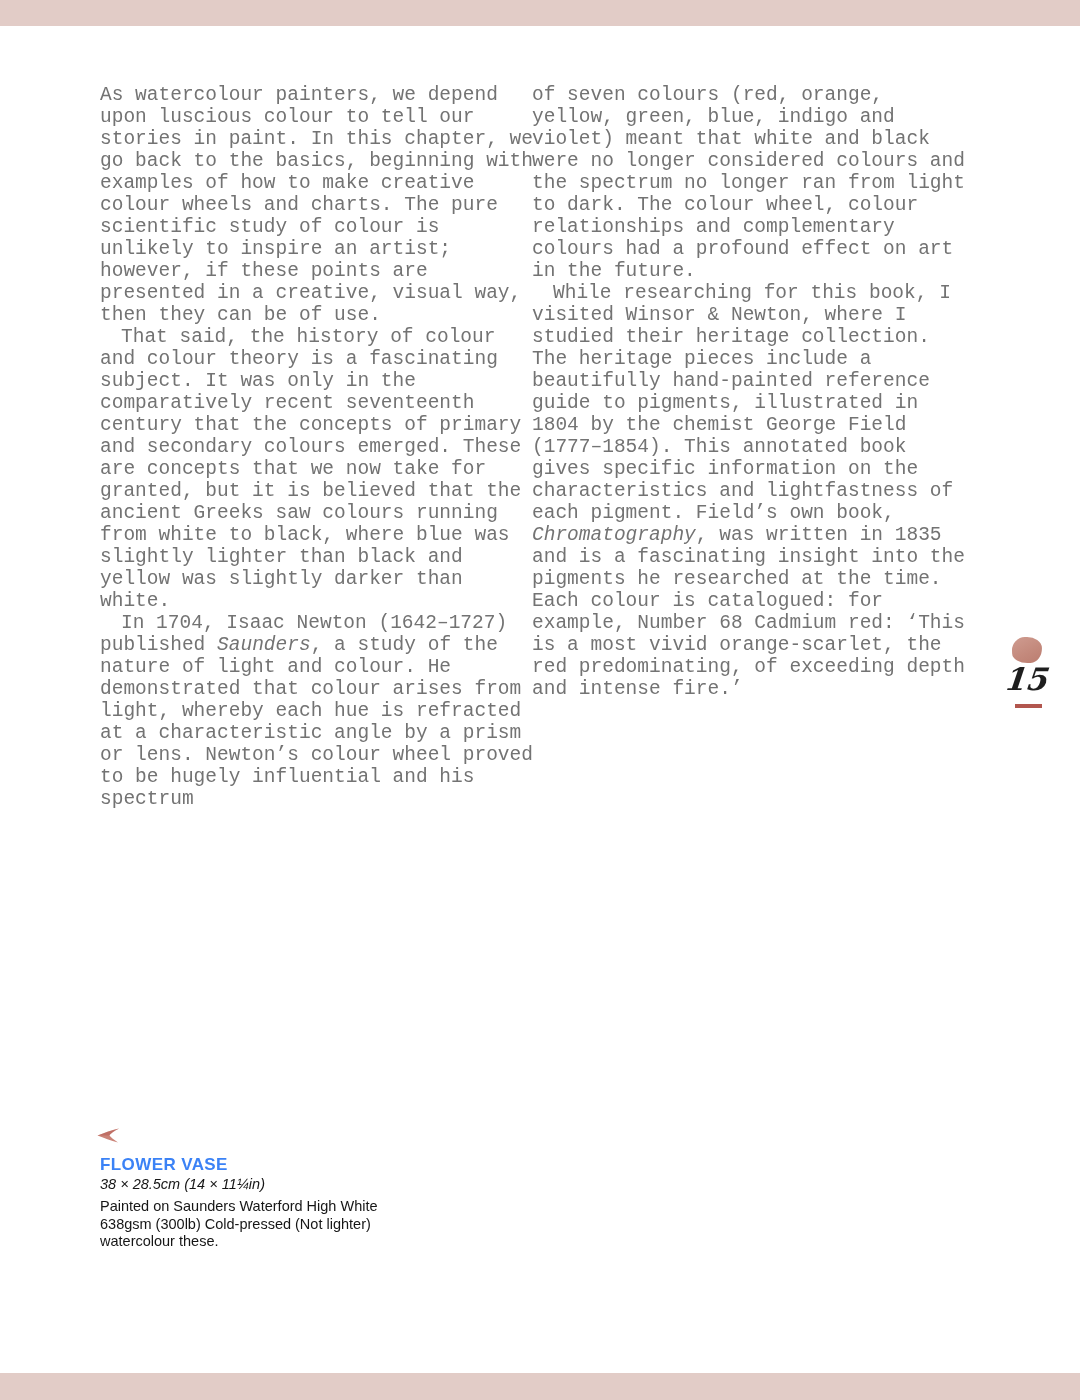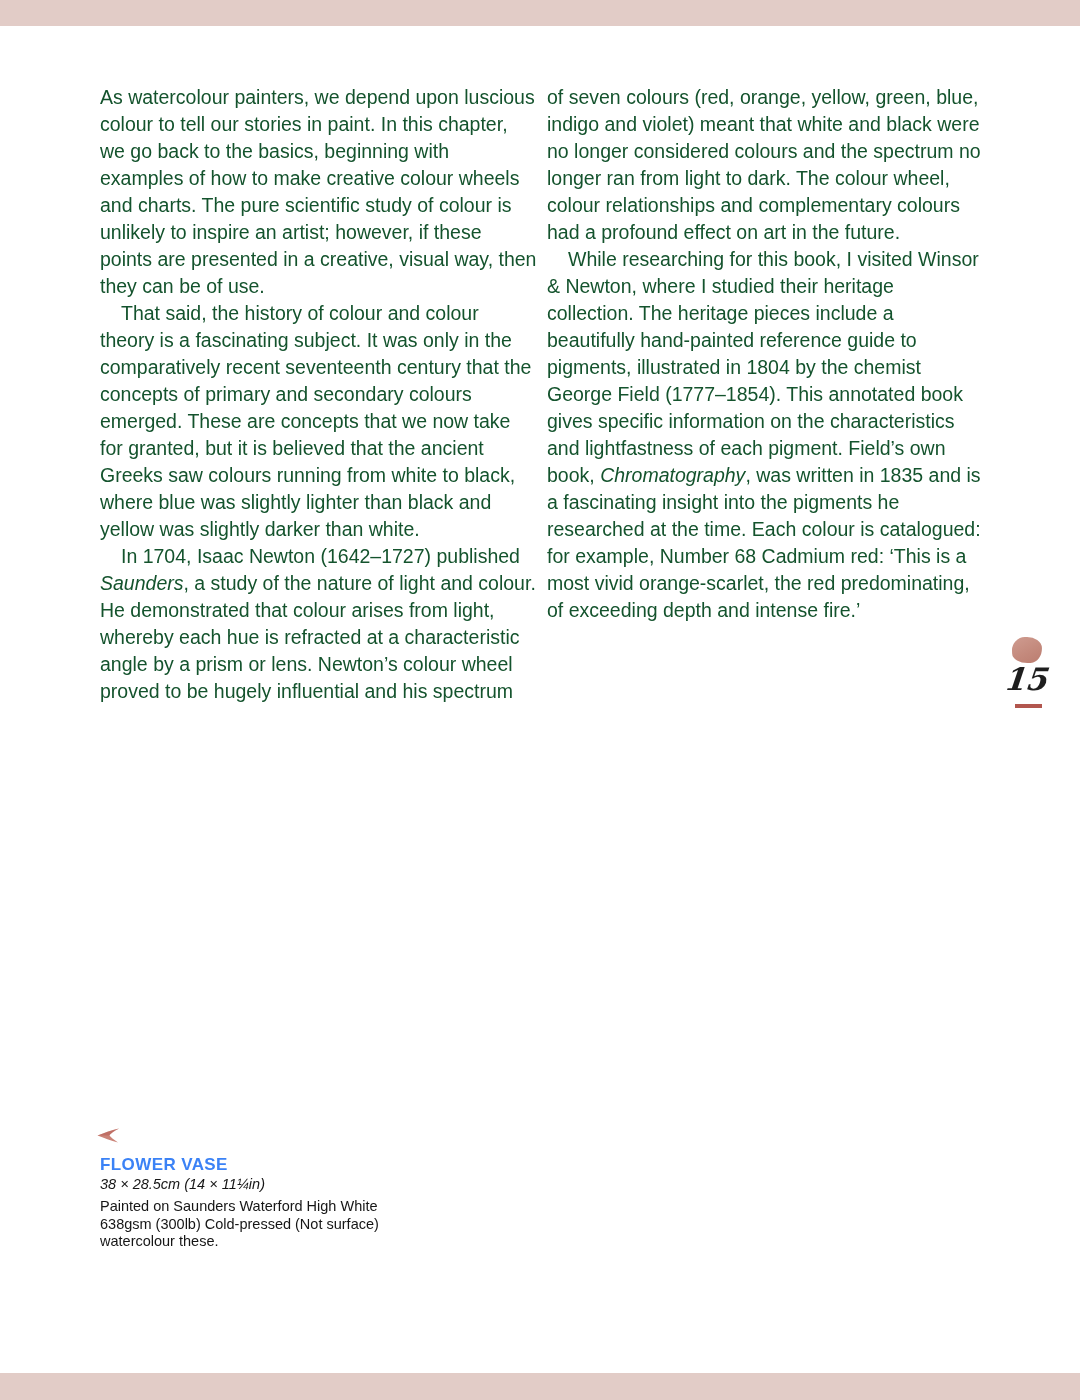--- a/index.html
+++ b/index.html
@@ -17,27 +17,27 @@
     background: #e2ccc7;
   }
   .bottom-bar {
     position: absolute; left: 0; bottom: 0;
     width: 1080px; height: 27px;
     background: #e2ccc7;
   }
 
   .column { position: absolute; top: 84px; }
   #col-left  { left: 100px; width: 437px; }
-  #col-right { left: 547px; width: 437px; }
+  #col-right { left: 532px; width: 437px; }
 
   .body-para {
-    font-family: Liberation Sans, sans-serif;
+    font-family: Liberation Mono, monospace;
     font-size: 19.5px;
-    line-height: 27px;
-    color: #14532d;
+    line-height: 22px;
+    color: #737373;
   }
   .body-para.indent { text-indent: 21px; }
   .body-para em { font-style: italic; }
 
   
   .swatch {
     position: absolute; left: 1012px; top: 637px;
     width: 30px; height: 26px;
     background: linear-gradient(155deg, #cc978b 15%, #c48a7d 55%, #bb7d70 100%);
     border-radius: 45% 52% 40% 55% / 52% 45% 58% 40%;
@@ -103,17 +103,17 @@
   <svg width="22" height="15" viewBox="0 0 22 15" xmlns="http://www.w3.org/2000/svg">
     <path d="M22 0.5 C14 2.5 6.5 5 0.5 7.5 C6.5 10 14 12.5 21 14.5 C16.5 11.5 13.5 9 12.5 7.5 C13.5 5.8 17 2.8 22 0.5 Z" fill="#cb8478"></path>
     <path d="M0.5 7.5 C6.5 5 14 2.5 22 0.5 C15.5 4 12.8 6.2 12.5 7.5 L0.5 7.5 Z" fill="#b2564e" opacity="0.45"></path>
   </svg>
 </div>
 
 <div class="caption-title">FLOWER VASE</div>
 <div class="caption-dims">38 × 28.5cm (14 × 11¼in)</div>
 <div class="caption-desc">
   <div>Painted on Saunders Waterford High White</div>
-  <div>638gsm (300lb) Cold-pressed (Not surface)</div>
+  <div>638gsm (300lb) Cold-pressed (Not lighter)</div>
   <div>watercolour these.</div>
 </div>
 
 <div class="bottom-bar"></div>
 
 </body></html>

